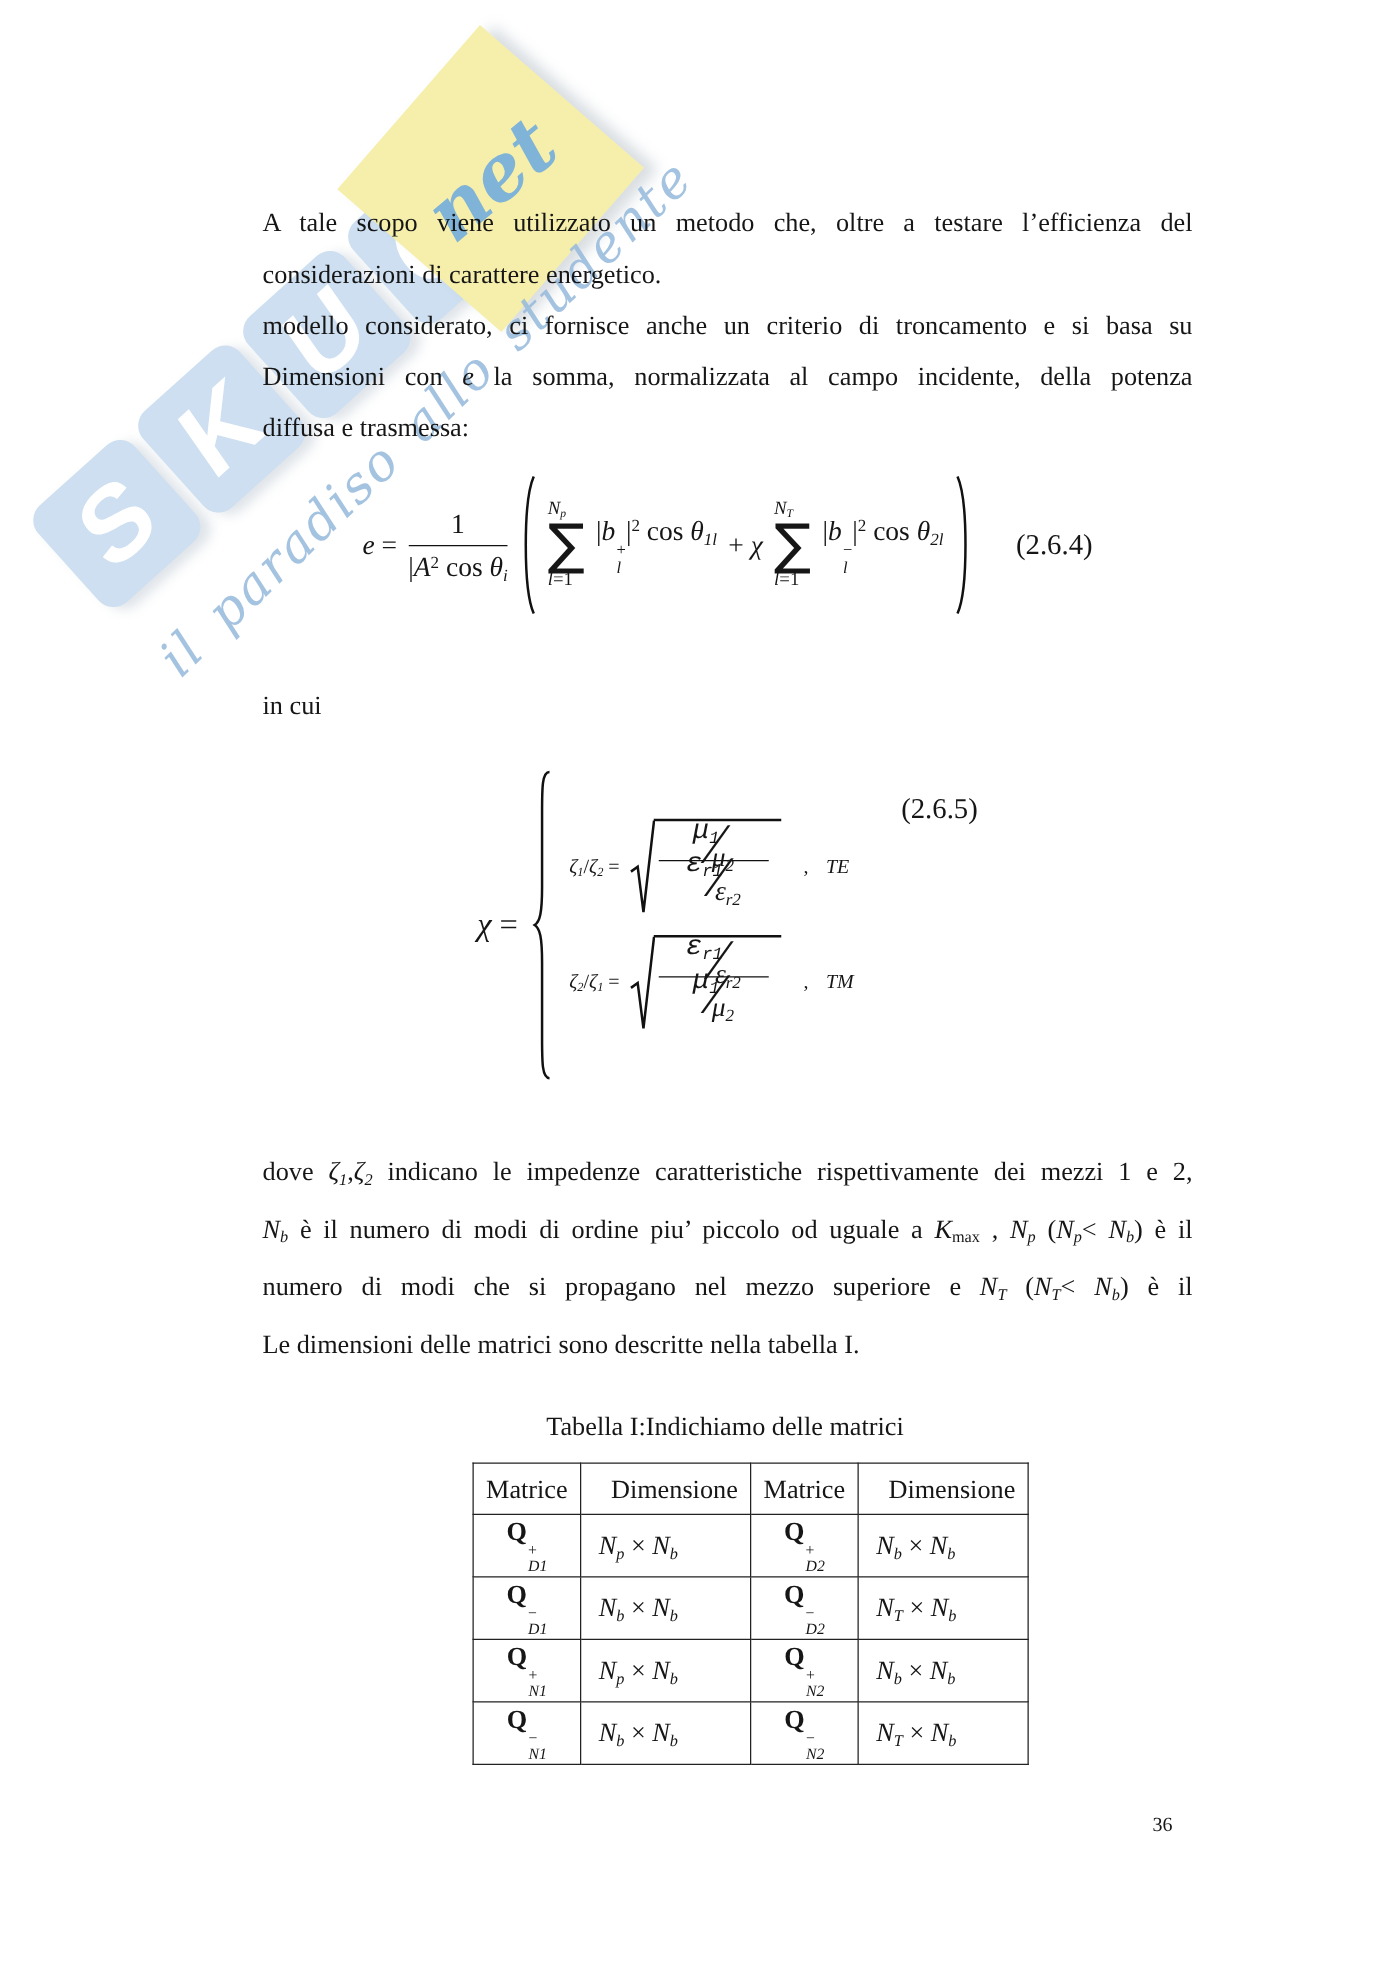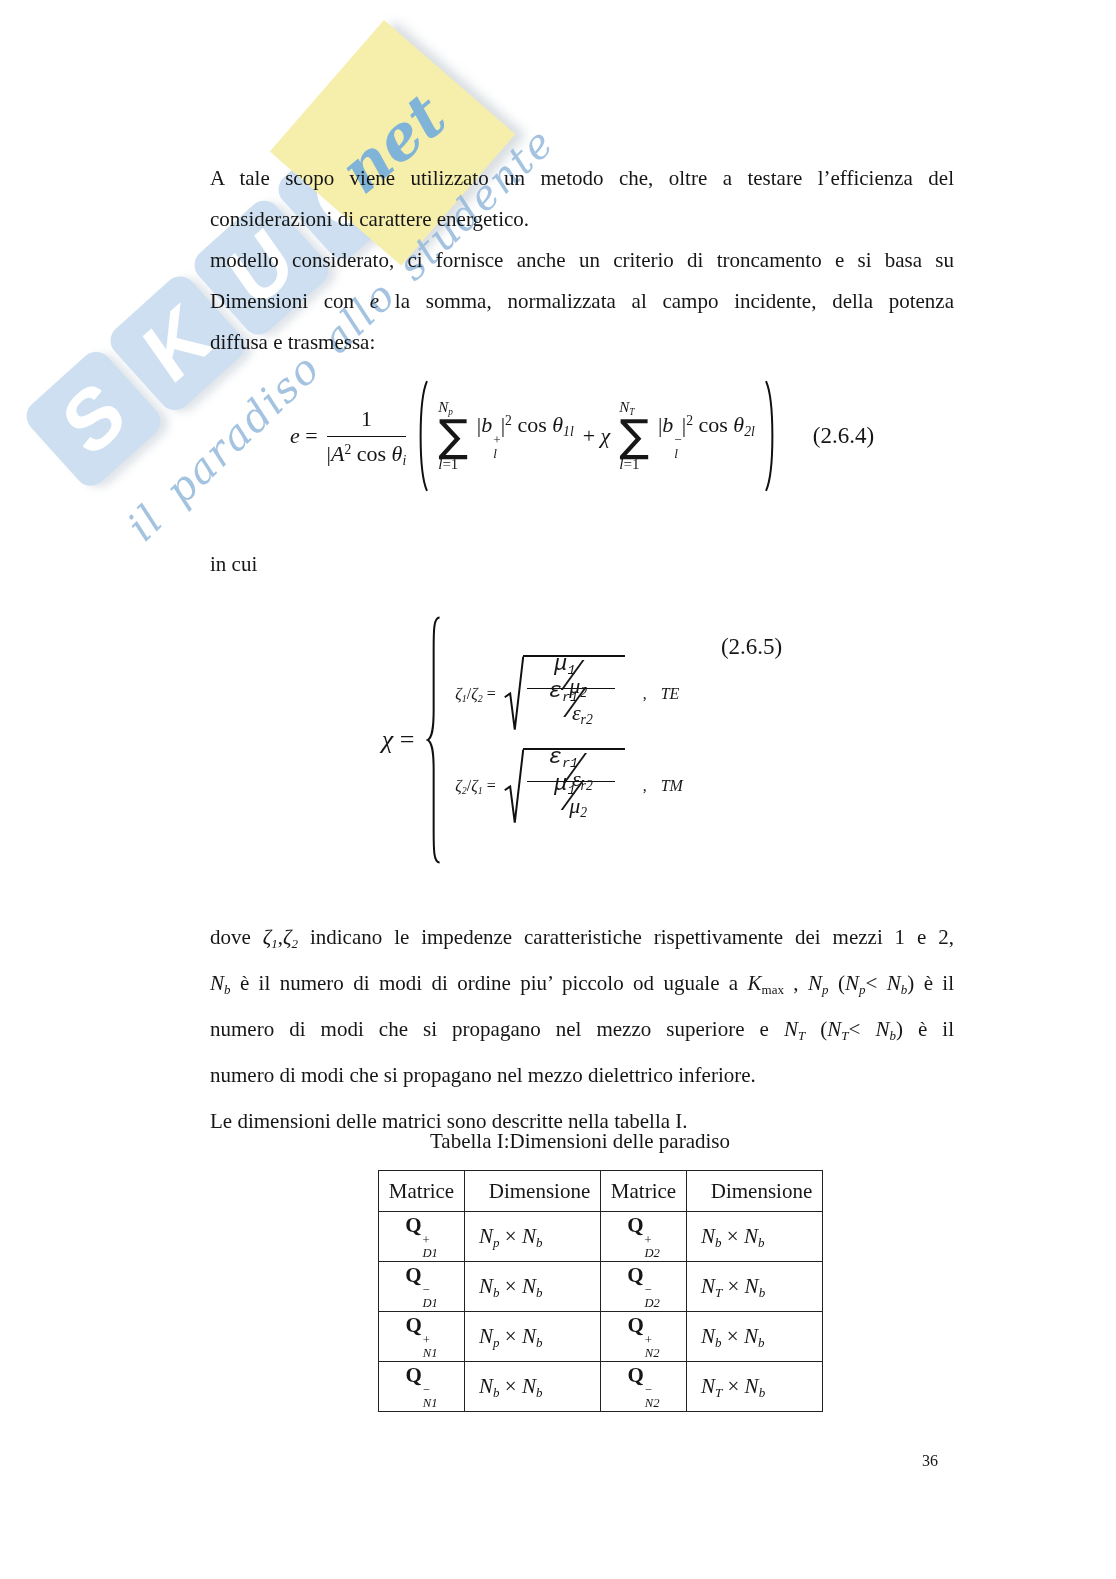--- a/index.html
+++ b/index.html
@@ -225,25 +225,24 @@
           </span>
       </div>
     </div>
     <span class="eqlabel eq265-label">(2.6.5)</span>
   </div>
 
   <div class="tb" style="top:902px;">
     <div class="line46 jline"><span>dove </span><span><span class="mi">ζ</span><sub>1</sub><span class="mt">,</span><span class="mi">ζ</span><sub>2</sub></span><span> indicano le impedenze caratteristiche rispettivamente dei mezzi 1 e 2,</span></div>
     <div class="line46 jline"><span><span class="mi">N</span><sub>b</sub></span><span> è il numero di modi di ordine piu’ piccolo od uguale a </span><span><span class="mi">K</span><sub class="roman">max</sub><span class="mt"> , </span><span class="mi">N</span><sub>p</sub><span class="mt"> (</span><span class="mi">N</span><sub>p</sub><span class="mt">&lt; </span><span class="mi">N</span><sub>b</sub><span class="mt">) </span></span><span>è il</span></div>
     <div class="line46 jline"><span>numero di modi che si propagano nel mezzo superiore e </span><span><span class="mi">N</span><sub>T</sub><span class="mt"> (</span><span class="mi">N</span><sub>T</sub><span class="mt">&lt; </span><span class="mi">N</span><sub>b</sub><span class="mt">) </span></span><span> è il</span></div>
-    <div class="line46 lline">numero di modi che si propagano nel mezzo dielettrico inferiore.</div>
     <div class="line46 lline">Le dimensioni delle matrici sono descritte nella tabella I.</div>
   </div>
 
-  <div class="caption">Tabella I:Dimensioni delle paradiso</div>
+  <div class="caption">Tabella I:Indichiamo delle matrici</div>
 
   <table class="dims">
     <tbody>
         <tr>
       <th class="col-m">Matrice</th>
       <th class="col-d">Dimensione</th>
       <th class="col-m">Matrice</th>
       <th class="col-d">Dimensione</th>
     </tr>
     <tr>

